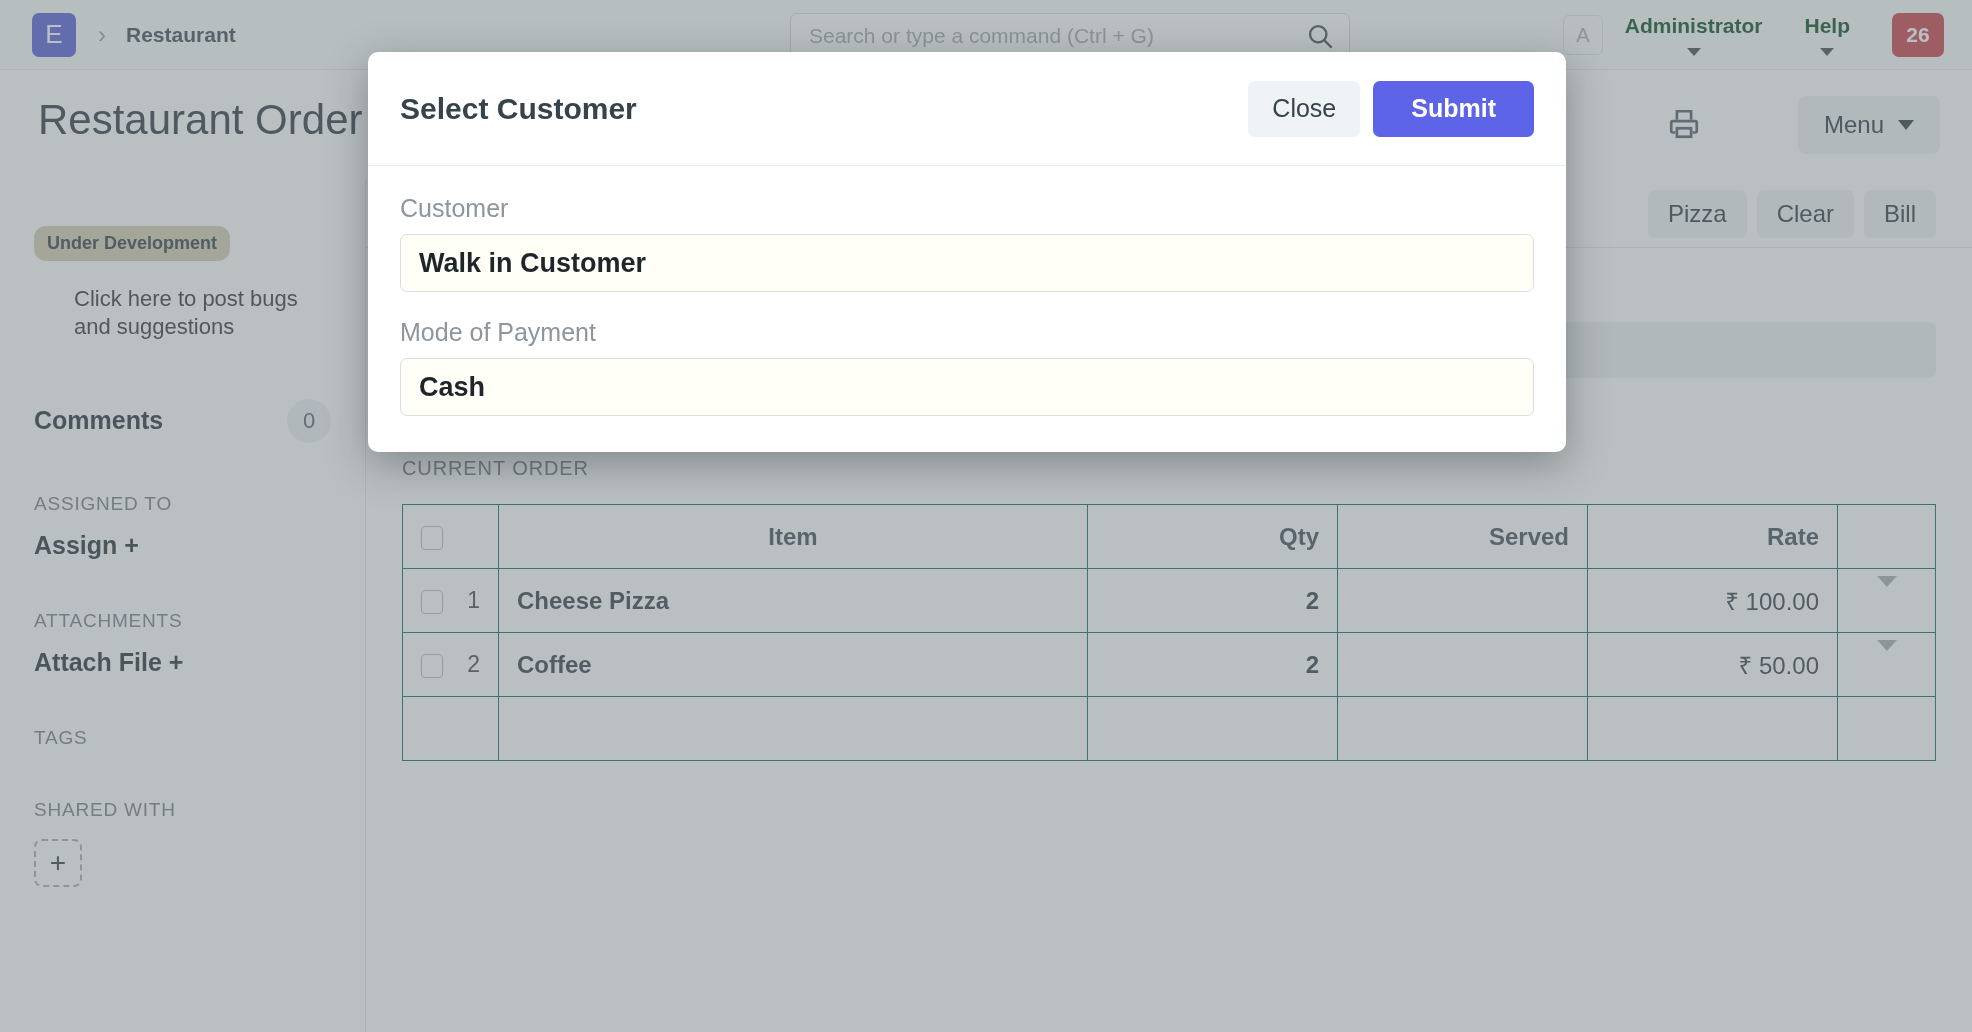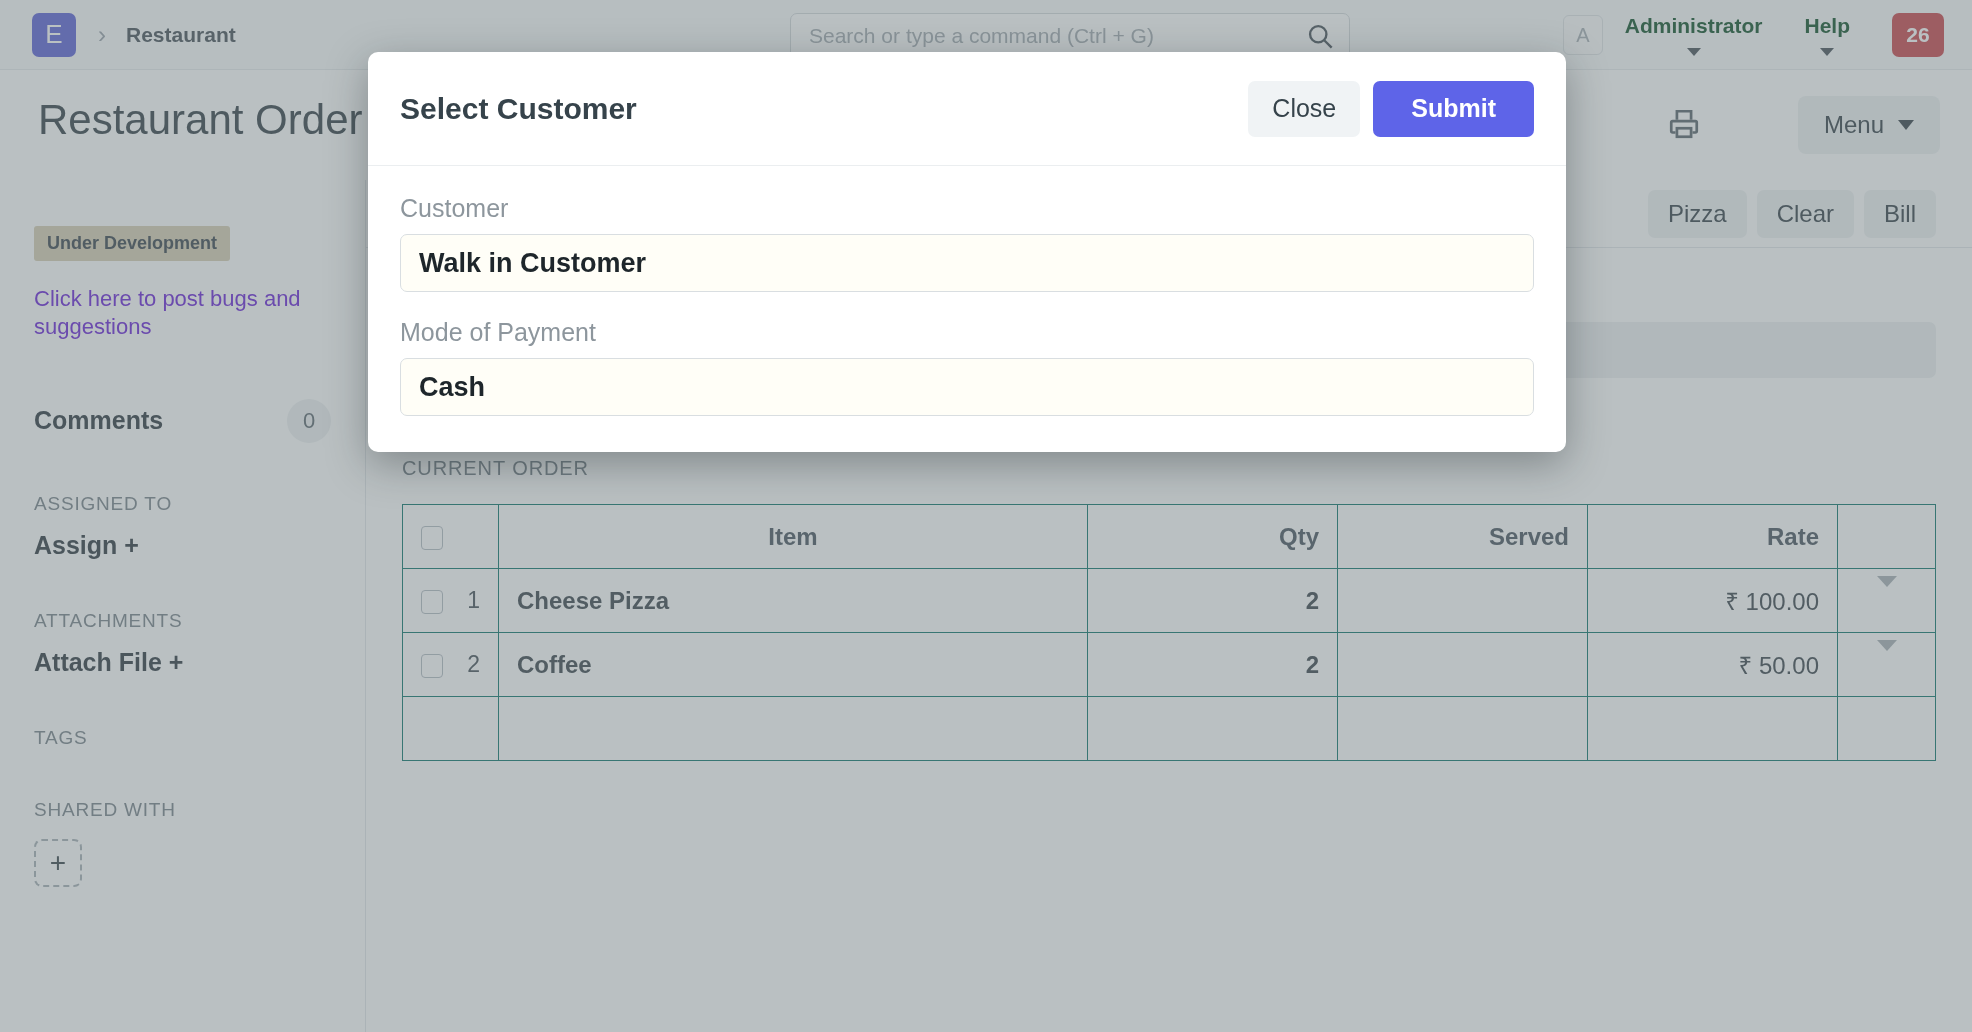--- a/index.html
+++ b/index.html
@@ -118,25 +118,26 @@
   #sidebar {
     width: 366px; flex: none;
     border-right: 1px solid #e4e8ea;
     padding: 46px 34px 0 34px;
     background: #fff;
   }
   #status-pill {
     display: inline-block;
     background: #d8cfb6; color: #3e4851;
     font-size: 18px; font-weight: bold;
-    padding: 7px 13px; border-radius: 3px;
+    padding: 7px 13px; border-radius: 12px;
   }
   #bug-link {
-    margin-top: 24px; font-size: 22px; color: #6d28d9; line-height: 1.27;
+    margin-top: 24px; font-size: 22px; color: #404040; line-height: 1.27;
     cursor: pointer;
+    margin-left: 40px;
   }
   #comments-row {
     margin-top: 58px; display: flex; align-items: center; justify-content: space-between;
   }
   #comments-label { font-size: 25px; font-weight: bold; color: #323c44; }
   #comments-count {
     width: 44px; height: 44px; border-radius: 50%; background: #eef1f2;
     color: #5f6a71; font-size: 22px;
     display: flex; align-items: center; justify-content: center;
   }

